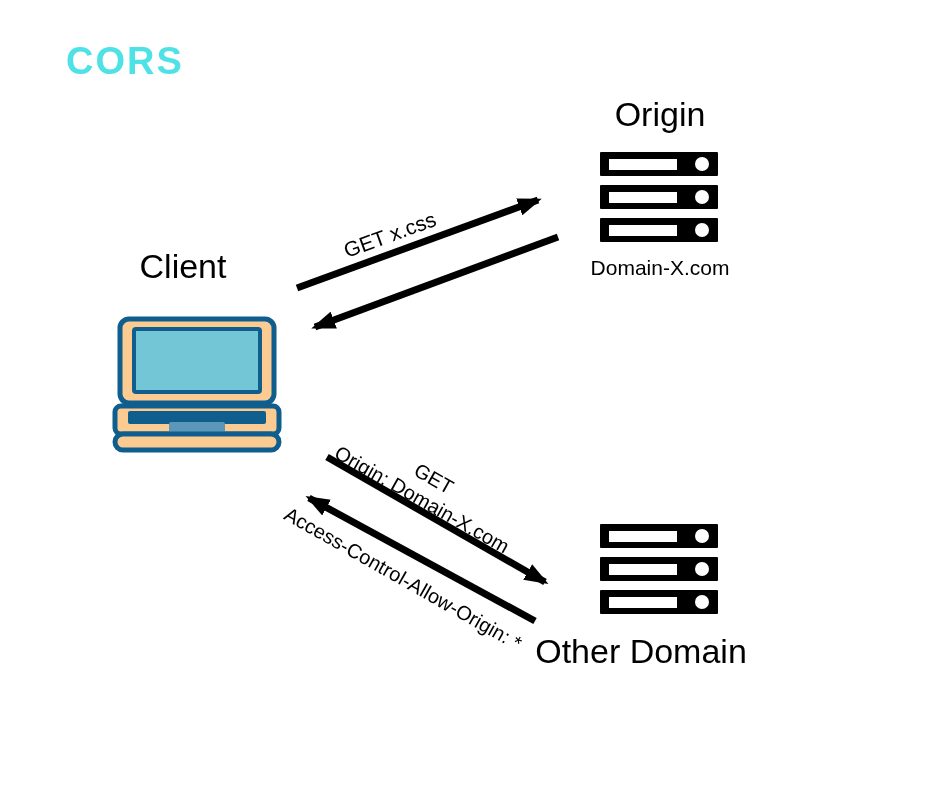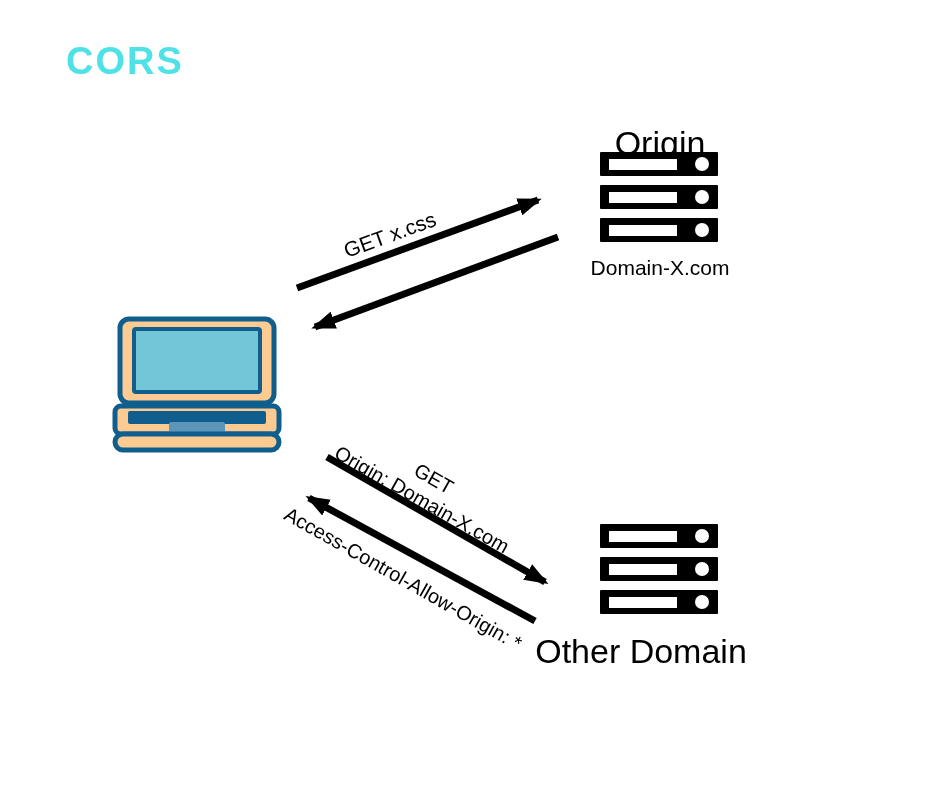--- a/index.html
+++ b/index.html
@@ -30,21 +30,21 @@
   .node-label{
     font-size:34px;
     white-space:nowrap;
     transform:translateX(-50%);
   }
   .domain-label{
     font-size:21px;
     white-space:nowrap;
     transform:translateX(-50%);
   }
-  .origin-label{left:660px;top:95px;margin-top:29px;}
+  .origin-label{left:660px;top:95px;}
   .origin-domain{left:660px;top:256px;}
   .client-label{left:183px;top:247px;}
   .other-domain-domain{left:660px;top:492px;}
   .other-label{left:641px;top:632px;}
   .arrow-label{
     font-size:21px;
     white-space:nowrap;
     transform:translate(-50%,-50%) rotate(-20deg);
     left:390px;top:235px;
   }
@@ -100,20 +100,21 @@
       <circle class="server-led" cx="102" cy="45" r="7"></circle>
     </g>
     <g>
       <rect class="server-bar" x="0" y="66" width="118" height="24" rx="1"></rect>
       <rect class="server-slot" x="9" y="73" width="68" height="11"></rect>
       <circle class="server-led" cx="102" cy="78" r="7"></circle>
     </g>
   </svg>
   <div class="abs domain-label origin-domain">Domain-X.com</div>
 
+  <div class="abs node-label client-label">Client</div>
   <svg class="abs" style="left:112px;top:316px;" width="170" height="138" viewBox="0 0 170 138">
     <rect x="8" y="3" width="154" height="84" rx="9" fill="var(--laptop-body)" stroke="var(--laptop-border)" stroke-width="5"></rect>
     <rect x="22" y="13" width="126" height="63" rx="2" fill="var(--laptop-screen)" stroke="var(--laptop-border)" stroke-width="4"></rect>
     <rect x="3" y="90" width="164" height="28" rx="6" fill="var(--laptop-body)" stroke="var(--laptop-border)" stroke-width="5"></rect>
     <rect x="16" y="95" width="138" height="13" rx="2" fill="var(--laptop-border)"></rect>
     <rect x="57" y="106" width="56" height="11" rx="2" fill="var(--laptop-touchpad)"></rect>
     <rect x="3" y="118" width="164" height="16" rx="8" fill="var(--laptop-body)" stroke="var(--laptop-border)" stroke-width="5"></rect>
   </svg>
 
   <svg class="abs" style="left:600px;top:524px;" width="118" height="92" viewBox="0 0 118 92">

